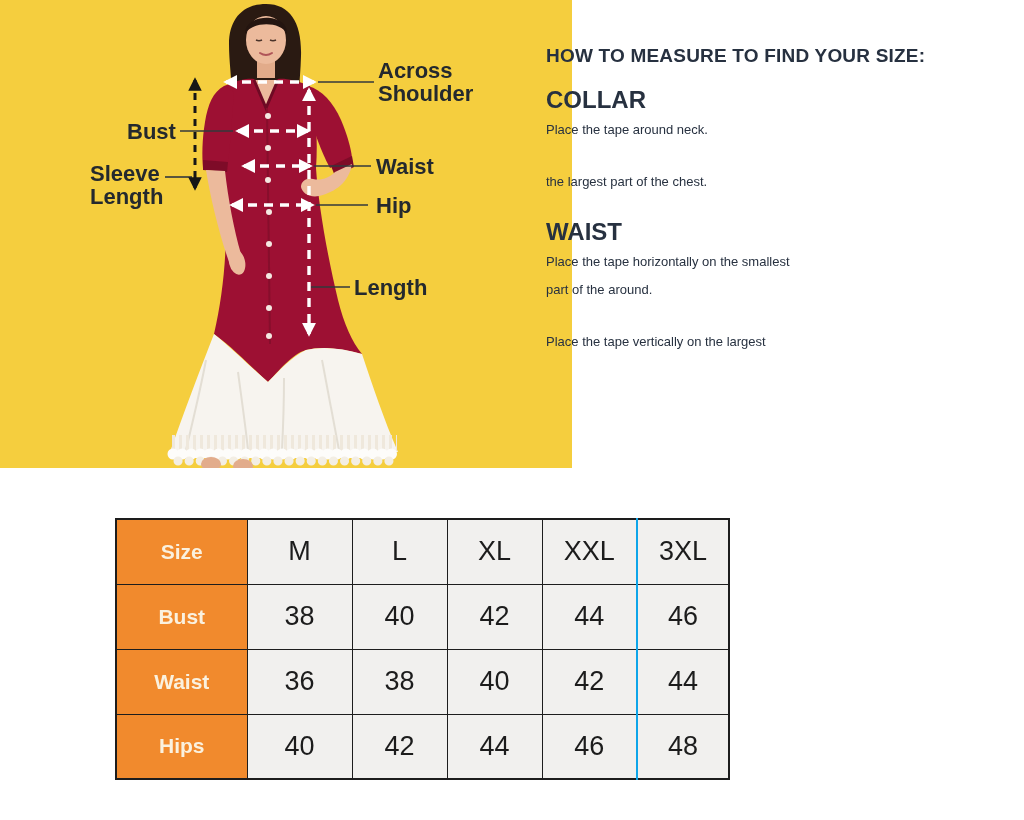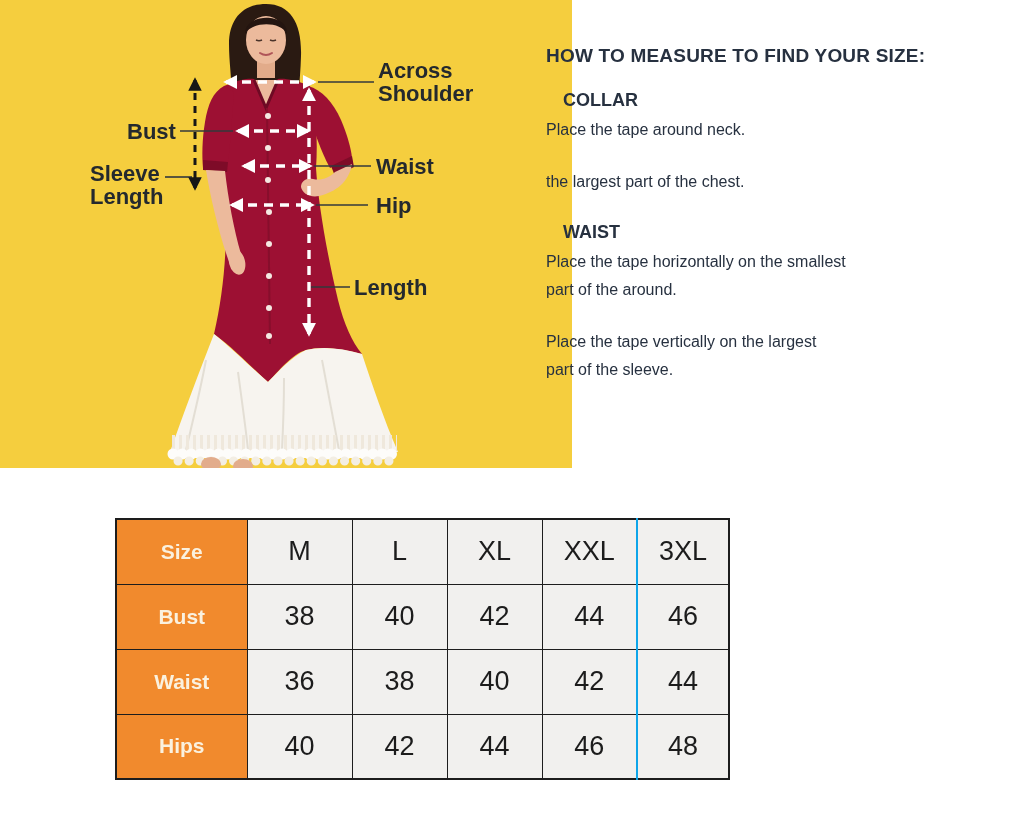--- a/index.html
+++ b/index.html
@@ -31,22 +31,22 @@
   .howto {
     position: absolute; left: 546px; top: 45px; width: 446px;
     color: #273140;
   }
   .howto h2 {
     margin: 0 0 21px 0;
     font-size: 19px; line-height: 22px; font-weight: 700;
     letter-spacing: 0.2px;
   }
   .hsec { margin-bottom: 24px; }
-  .hsec h3 { margin: 0 0 4px 17px; font-size: 18px; line-height: 24px; font-weight: 700; }
-  .hsec .ln { font-size: 16px; line-height: 28px; font-weight: 400; }
+  .hsec h3 { margin: 0 0 4px 0; font-size: 24px; line-height: 24px; font-weight: 700; }
+  .hsec .ln { font-size: 13px; line-height: 28px; font-weight: 400; }
 
   
   table.size-table {
     position: absolute; left: 115px; top: 518px;
     border-collapse: collapse;
     border: 2px solid #1d1d1d;
   }
   table.size-table td {
     height: 65px;
     text-align: center; vertical-align: middle;
@@ -183,21 +183,20 @@
     </div>
 
     <div class="hsec">
       <h3>WAIST</h3>
       <div class="ln">Place the tape horizontally on the smallest</div>
       <div class="ln">part of the around.</div>
     </div>
 
     <div class="hsec">
       <div class="ln">Place the tape vertically on the largest</div>
-      <div class="ln">part of the sleeve.</div>
     </div>
   </div>
 
   <table class="size-table">
     <colgroup>
       <col style="width:131px">
         <col style="width:105px">
         <col style="width:95px">
       <col style="width:95px">
         <col style="width:95px">

